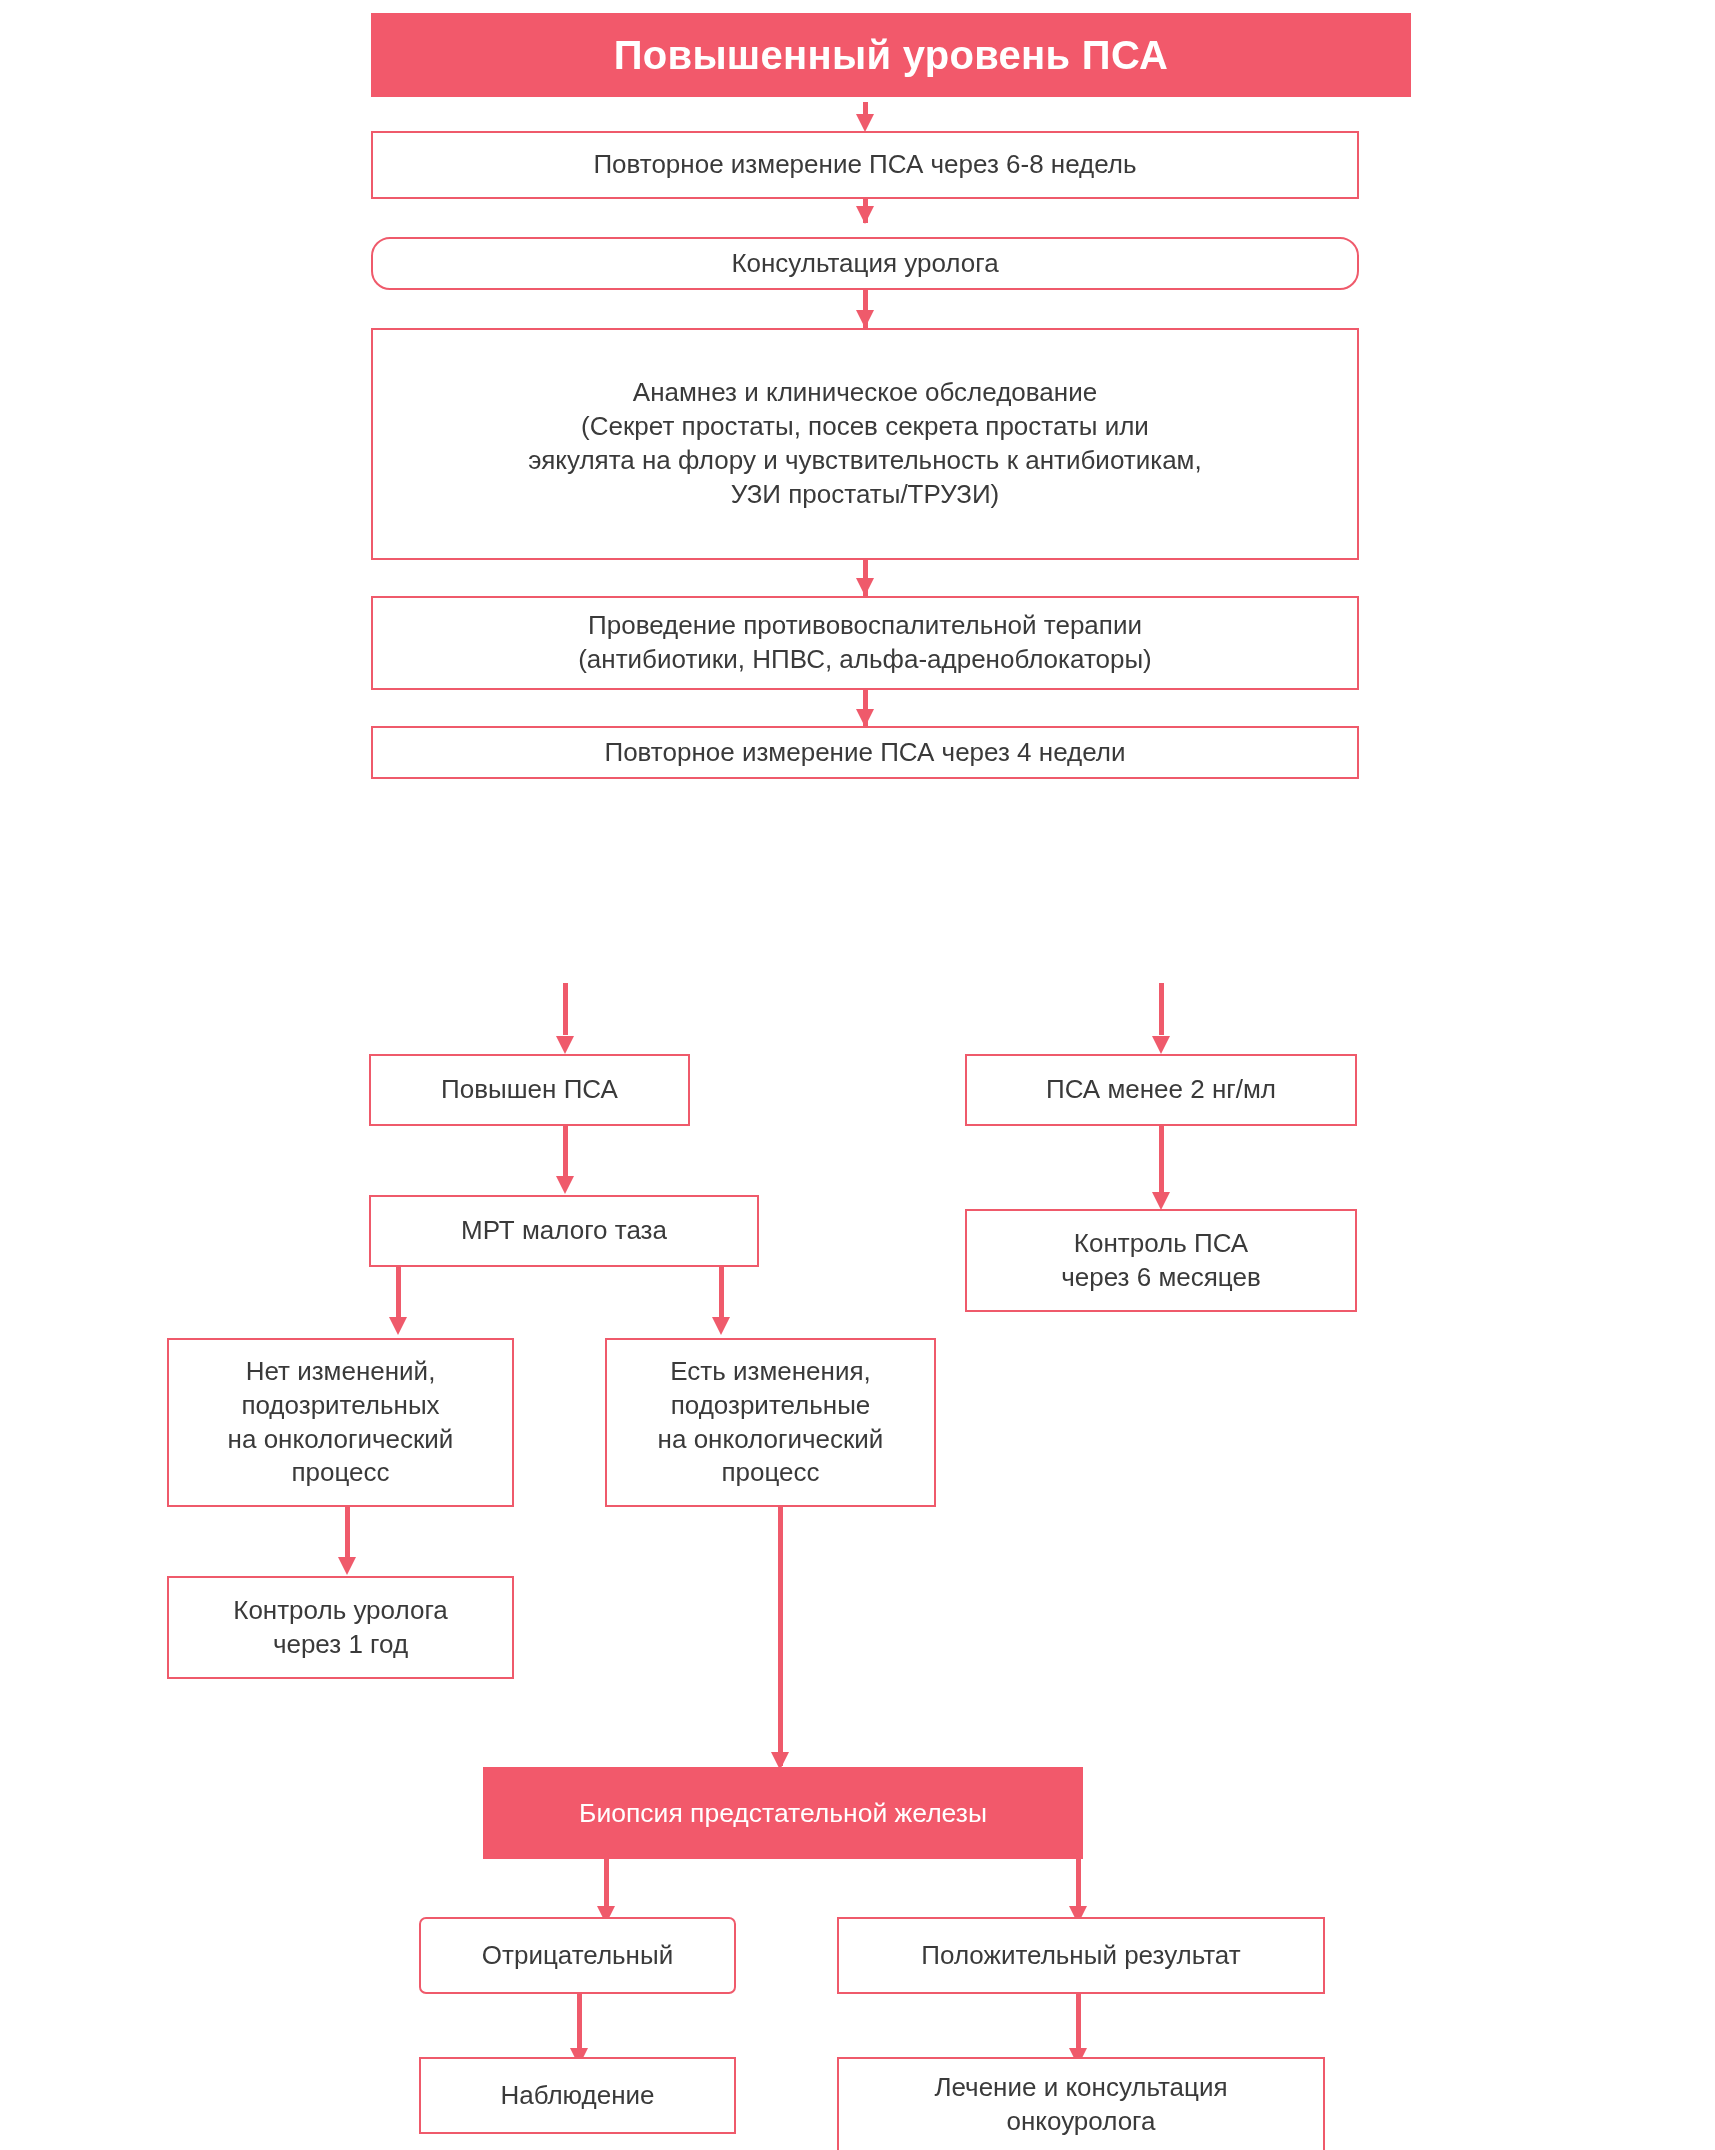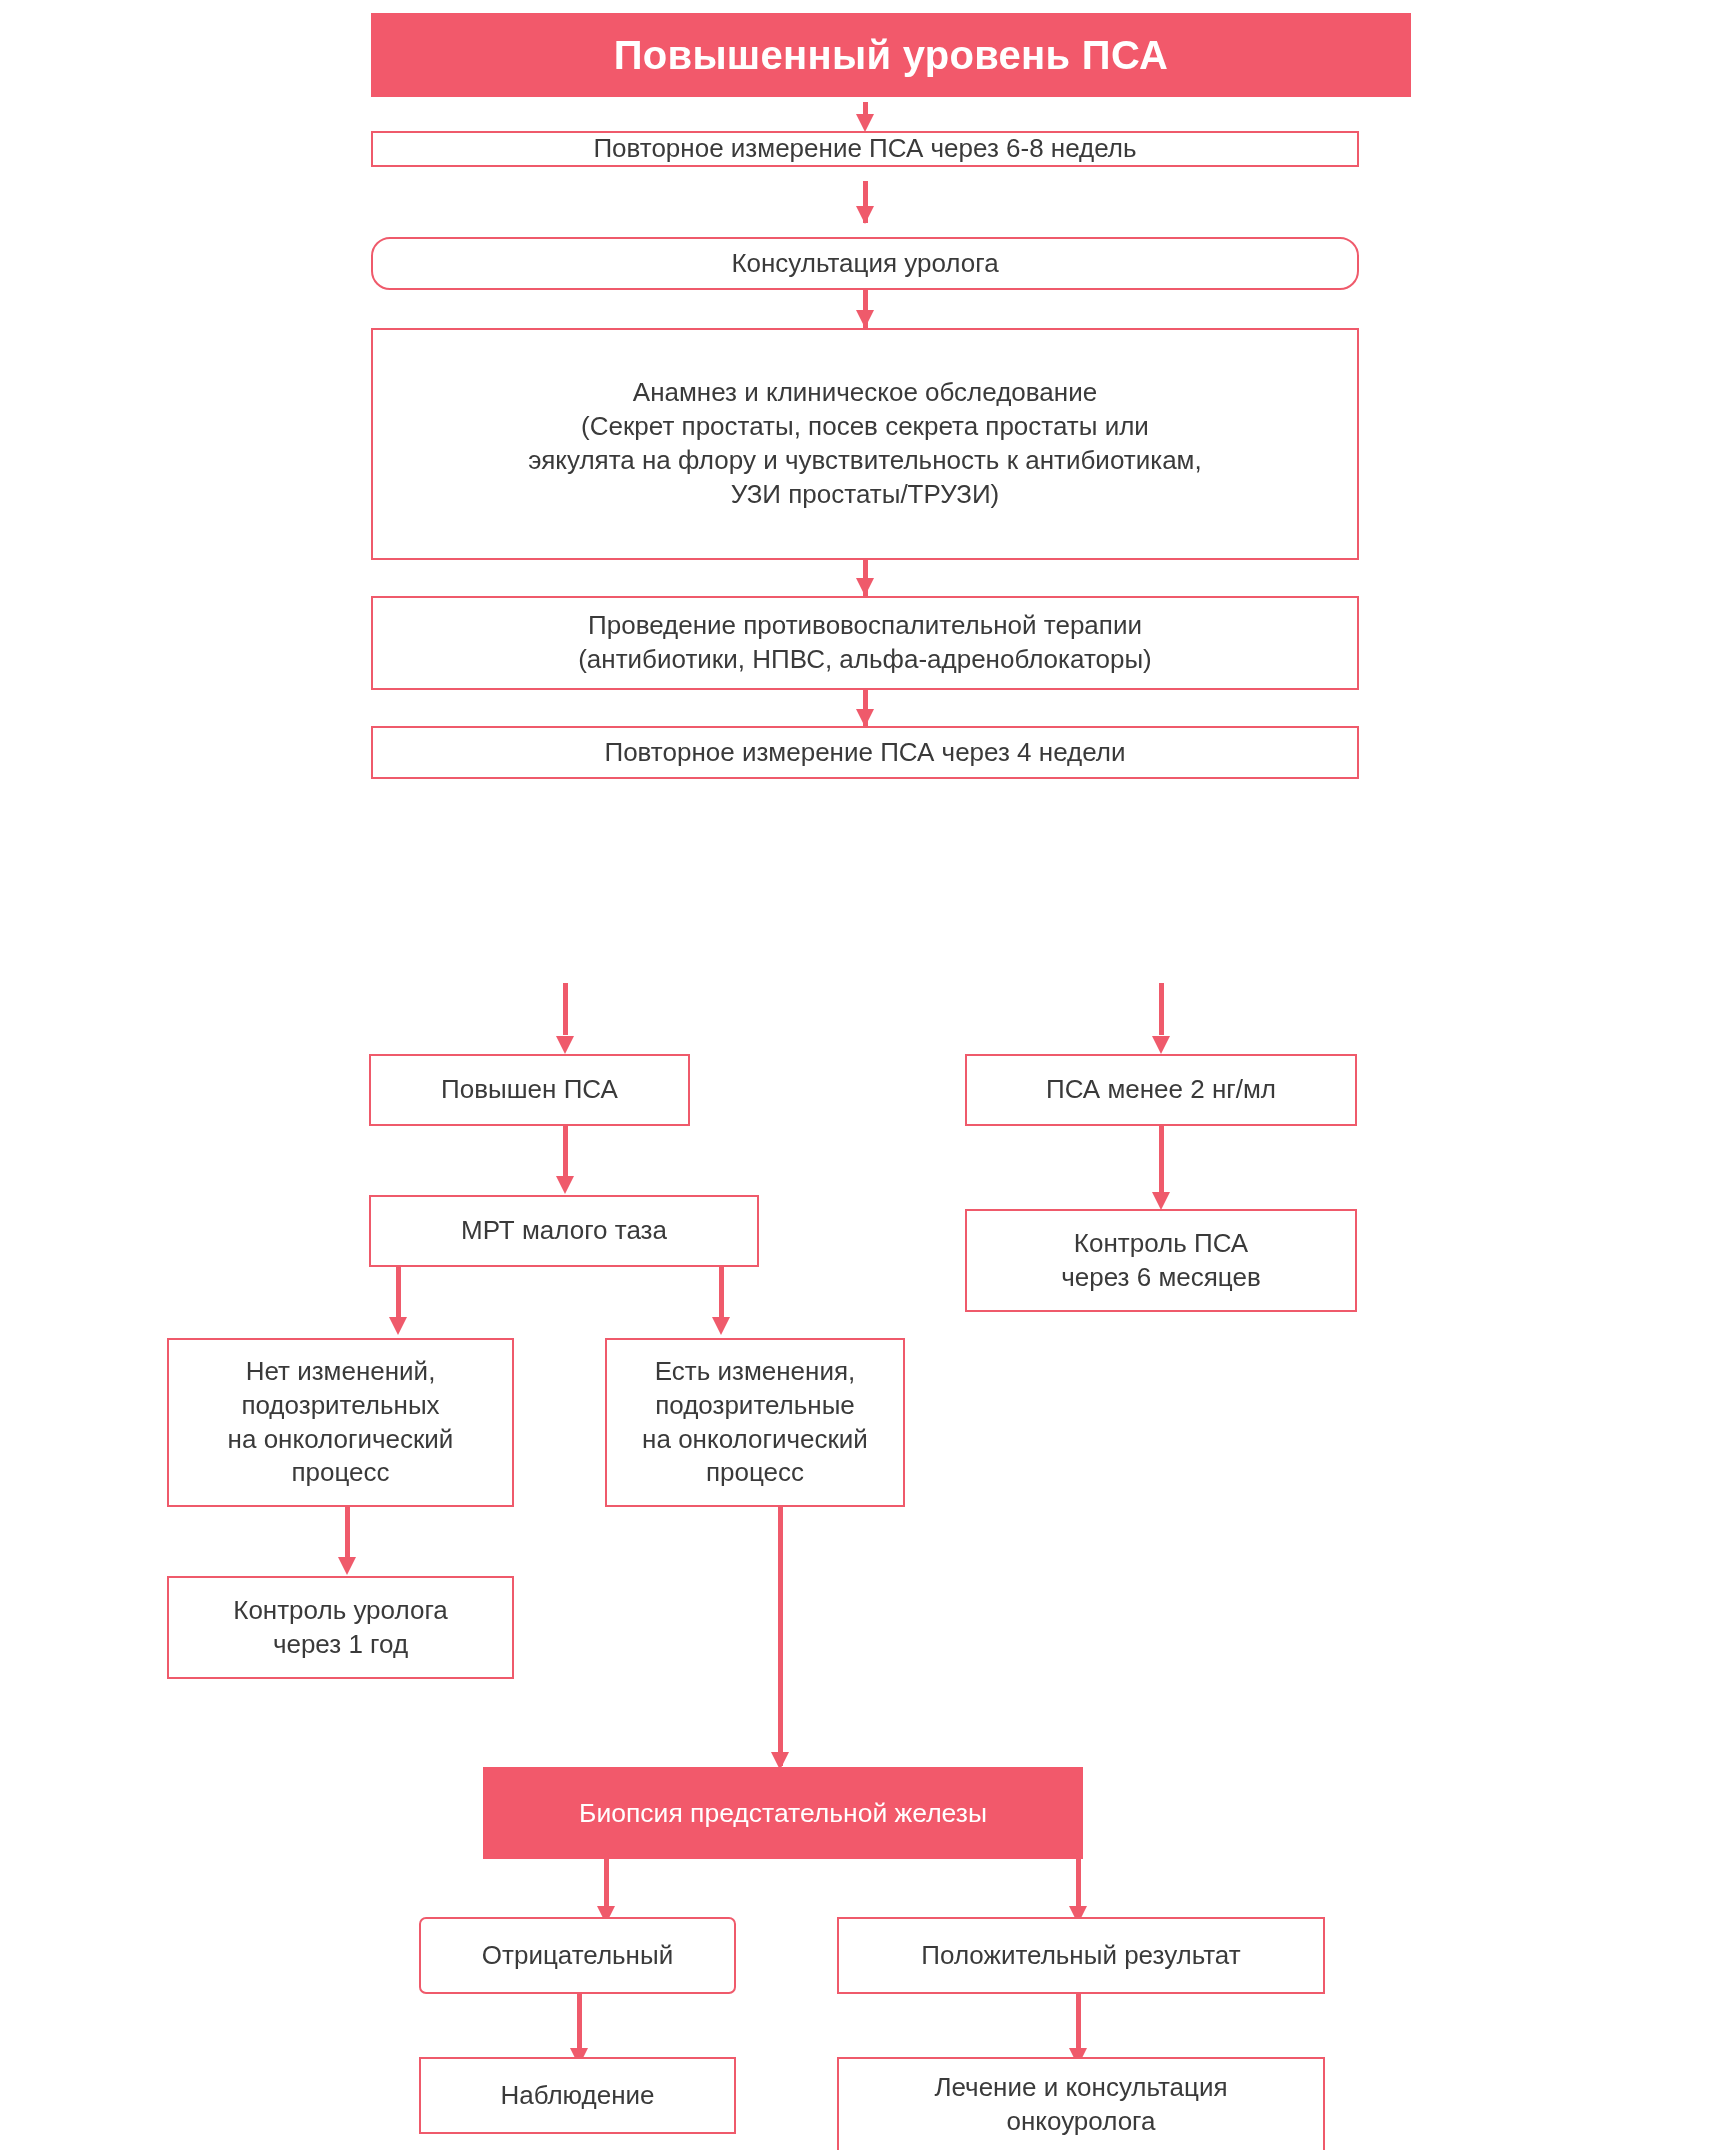--- a/index.html
+++ b/index.html
@@ -72,21 +72,21 @@
   <div class="arrow" style="left:1069px;top:1906px;"></div>
 
   <div class="edge vline" style="left:577px;top:1994px;height:56px;"></div>
   <div class="arrow" style="left:570px;top:2048px;"></div>
 
   <div class="edge vline" style="left:1076px;top:1994px;height:56px;"></div>
   <div class="arrow" style="left:1069px;top:2048px;"></div>
 
   <div class="node filled title" style="left:371px;top:13px;width:1040px;height:84px;">Повышенный уровень ПСА</div>
 
-  <div class="node outline" style="left:371px;top:131px;width:988px;height:36px;">Повторное измерение ПСА через 6-8 недель</div>
+  <div class="node outline" style="left:371px;top:131px;width:988px;height:68px;">Повторное измерение ПСА через 6-8 недель</div>
 
   <div class="node outline" style="left:371px;top:237px;width:988px;height:53px;border-radius:19px;">Консультация уролога</div>
 
   <div class="node outline" style="left:371px;top:328px;width:988px;height:232px;white-space:pre-line;">Анамнез и клиническое обследование
 (Секрет простаты, посев секрета простаты или
 эякулята на флору и чувствительность к антибиотикам,
 УЗИ простаты/ТРУЗИ)</div>
 
   <div class="node outline" style="left:371px;top:596px;width:988px;height:94px;white-space:pre-line;">Проведение противовоспалительной терапии
 (антибиотики, НПВС, альфа-адреноблокаторы)</div>
@@ -100,21 +100,21 @@
   <div class="node outline" style="left:369px;top:1195px;width:390px;height:72px;">МРТ малого таза</div>
 
   <div class="node outline" style="left:965px;top:1209px;width:392px;height:103px;white-space:pre-line;">Контроль ПСА
 через 6 месяцев</div>
 
   <div class="node outline" style="left:167px;top:1338px;width:347px;height:169px;white-space:pre-line;">Нет изменений,
 подозрительных
 на онкологический
 процесс</div>
 
-  <div class="node outline" style="left:605px;top:1338px;width:300px;height:169px;white-space:pre-line;">Есть изменения,
+  <div class="node outline" style="left:605px;top:1338px;width:331px;height:169px;white-space:pre-line;">Есть изменения,
 подозрительные
 на онкологический
 процесс</div>
 
   <div class="node outline" style="left:167px;top:1576px;width:347px;height:103px;white-space:pre-line;">Контроль уролога
 через 1 год</div>
 
   <div class="node filled strong" style="left:483px;top:1767px;width:600px;height:92px;">Биопсия предстательной железы</div>
 
   <div class="node outline" style="left:419px;top:1917px;width:317px;height:77px;border-radius:7px;">Отрицательный</div>

